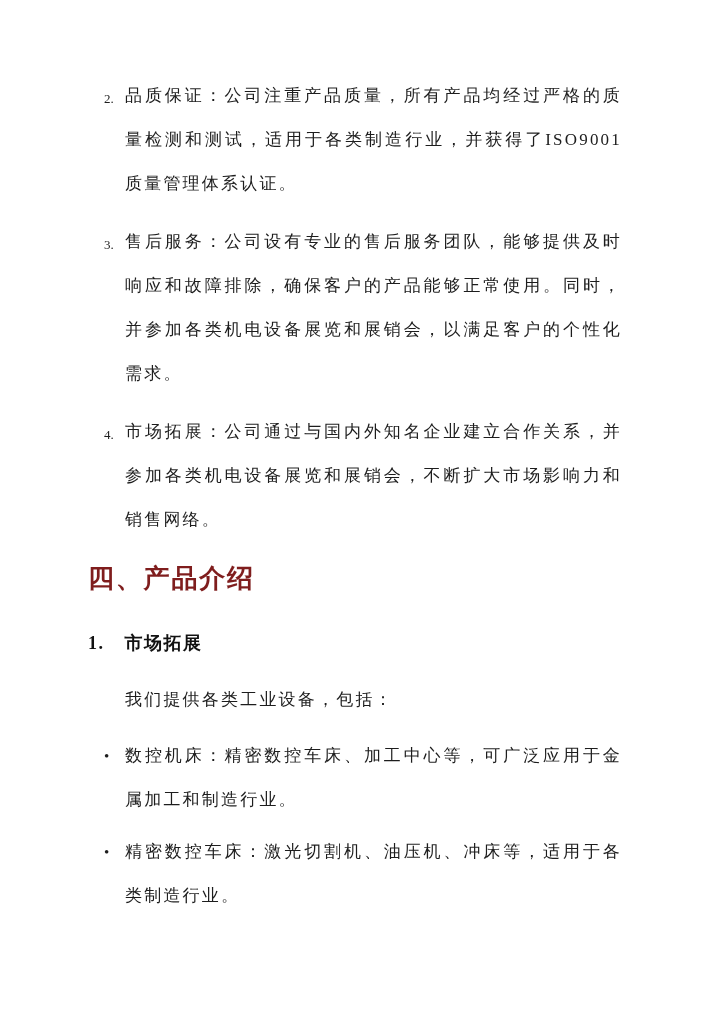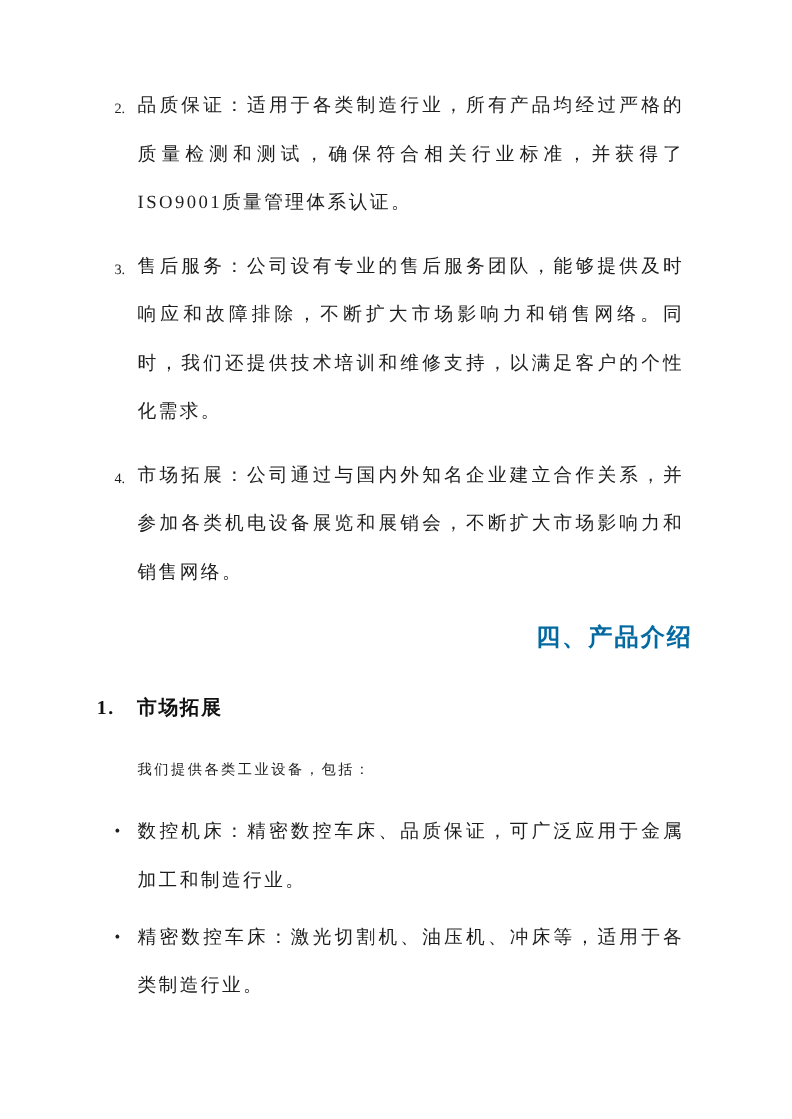--- a/index.html
+++ b/index.html
@@ -41,46 +41,45 @@
     font-size: 17px;
     line-height: 44px;
     letter-spacing: 2.2px;
     text-align: justify;
     text-justify: inter-ideograph;
     color: #1d1d1d;
   }
   
   .h1 {
     margin: 21px 90px 0 88px;
-    font-size: 22px;
+    font-size: 26px;
     font-weight: bold;
     letter-spacing: 1.8px;
     line-height: 32px;
-    color: #0369a1;
-    text-align: right;
+    color: #7f1d1d;
   }
   
   .h2 {
     margin: 35px 90px 0 88px;
     font-size: 18px;
     font-weight: bold;
     letter-spacing: 1.5px;
     line-height: 26px;
     color: #111111;
     display: flex;
     align-items: baseline;
   }
   .h2 .h2num {
     flex: none;
     margin-right: 20px;
   }
   
   .para {
     margin: 22px 98px 0 125px;
-    font-size: 13px;
+    font-size: 17px;
     line-height: 44px;
     letter-spacing: 2.2px;
     color: #1d1d1d;
   }
   
   .uli {
     display: flex;
     margin: 0 98px 0 104px;
   }
   .uli.first { margin-top: 12px; }
@@ -94,45 +93,45 @@
   }
 </style>
 </head>
 <body>
 
 <div class="page">
   <div class="flow">
 
     <div class="oli">
       <span class="num">2.</span>
-      <p class="body-text">品质保证：适用于各类制造行业，所有产品均经过严格的质量检测和测试，确保符合相关行业标准，并获得了ISO9001质量管理体系认证。</p>
+      <p class="body-text">品质保证：公司注重产品质量，所有产品均经过严格的质量检测和测试，适用于各类制造行业，并获得了ISO9001质量管理体系认证。</p>
     </div>
 
     <div class="oli">
       <span class="num">3.</span>
-      <p class="body-text">售后服务：公司设有专业的售后服务团队，能够提供及时响应和故障排除，不断扩大市场影响力和销售网络。同时，我们还提供技术培训和维修支持，以满足客户的个性化需求。</p>
+      <p class="body-text">售后服务：公司设有专业的售后服务团队，能够提供及时响应和故障排除，确保客户的产品能够正常使用。同时，并参加各类机电设备展览和展销会，以满足客户的个性化需求。</p>
     </div>
 
     <div class="oli">
       <span class="num">4.</span>
       <p class="body-text">市场拓展：公司通过与国内外知名企业建立合作关系，并参加各类机电设备展览和展销会，不断扩大市场影响力和销售网络。</p>
     </div>
 
     <h1 class="h1">四、产品介绍</h1>
 
     <h2 class="h2">
       <span class="h2num">1.</span>
       <span>市场拓展</span>
     </h2>
 
     <p class="para">我们提供各类工业设备，包括：</p>
 
     <div class="uli first">
       <span class="marker">•</span>
-      <p class="body-text">数控机床：精密数控车床、品质保证，可广泛应用于金属加工和制造行业。</p>
+      <p class="body-text">数控机床：精密数控车床、加工中心等，可广泛应用于金属加工和制造行业。</p>
     </div>
 
     <div class="uli next">
       <span class="marker">•</span>
       <p class="body-text">精密数控车床：激光切割机、油压机、冲床等，适用于各类制造行业。</p>
     </div>
 
   </div>
 </div>
 

